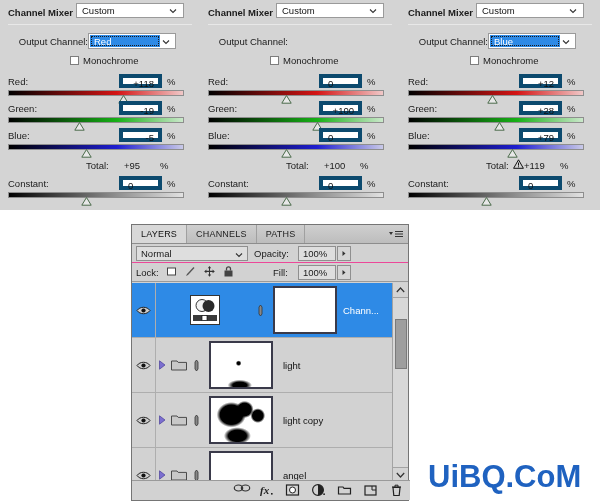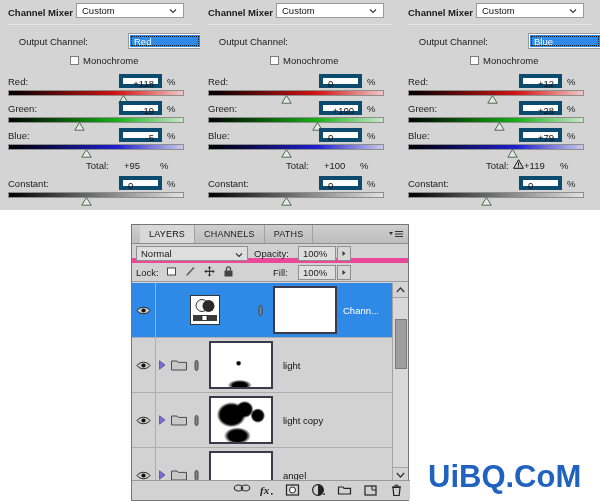--- a/index.html
+++ b/index.html
@@ -46,21 +46,21 @@
   }
 
   .oc-row { position:absolute; left:0; top:33px; width:200px; height:17px; }
   .oc-label {
     position:absolute; right:112px; top:3px; font-size:9.5px; color:#1a1a1a;
     white-space:nowrap;
   }
   .oc-combo {
     position:absolute; left:88px; top:0px; width:88px; height:16px;
     background:#ffffff; border:1px solid #9a9a9a;
-    display:flex; align-items:center;margin-left:40px;
+    display:flex; align-items:center;
   }
   .oc-sel {
     position:absolute; left:1px; top:1px; width:70px; height:12px;
     background:#2e8ae6; color:#ffffff; font-size:9.5px;
     display:flex; align-items:center; padding-left:4px;
     outline:1px dotted #1a1a1a; outline-offset:-2px;
   }
   .oc-combo .chev { position:absolute; right:5px; top:4px; width:8px; height:8px; }
 
   .mono-row { position:absolute; left:0; top:55px; width:200px; height:14px; }
@@ -113,29 +113,28 @@
     display:flex; align-items:stretch;
   }
   .lp-tab {
     padding:0 9px; display:flex; align-items:center;
     font-size:9px; letter-spacing:0.2px; color:#222;
     border-right:1px solid #a0a0a0;
   }
   .lp-tab.active {
     background:#d8d8d8; color:#111; font-weight:normal;
     box-shadow:inset 0 -1px 0 #d8d8d8;
-    margin-left:8px;
   }
   .lp-menu {
     position:absolute; right:5px; top:5px; width:14px; height:9px;
   }
 
   .lp-row1 {
     position:relative; height:19px; width:100%;
-    background:#d2d2d2; border-bottom:5px solid #ec4899;
+    background:#d2d2d2; border-bottom:1px solid #ec4899;
   }
   .blend-combo {
     position:absolute; left:4px; top:2px; width:112px; height:15px;
     background:#dedede; border:1px solid #8f8f8f;
     display:flex; align-items:center;
   }
   .blend-combo .txt { padding-left:4px; font-size:9.5px; }
   .blend-combo .chev { position:absolute; right:4px; top:4px; width:8px; height:8px; }
   .op-label { position:absolute; left:122px; top:4px; font-size:9.5px; }
   .op-field {

